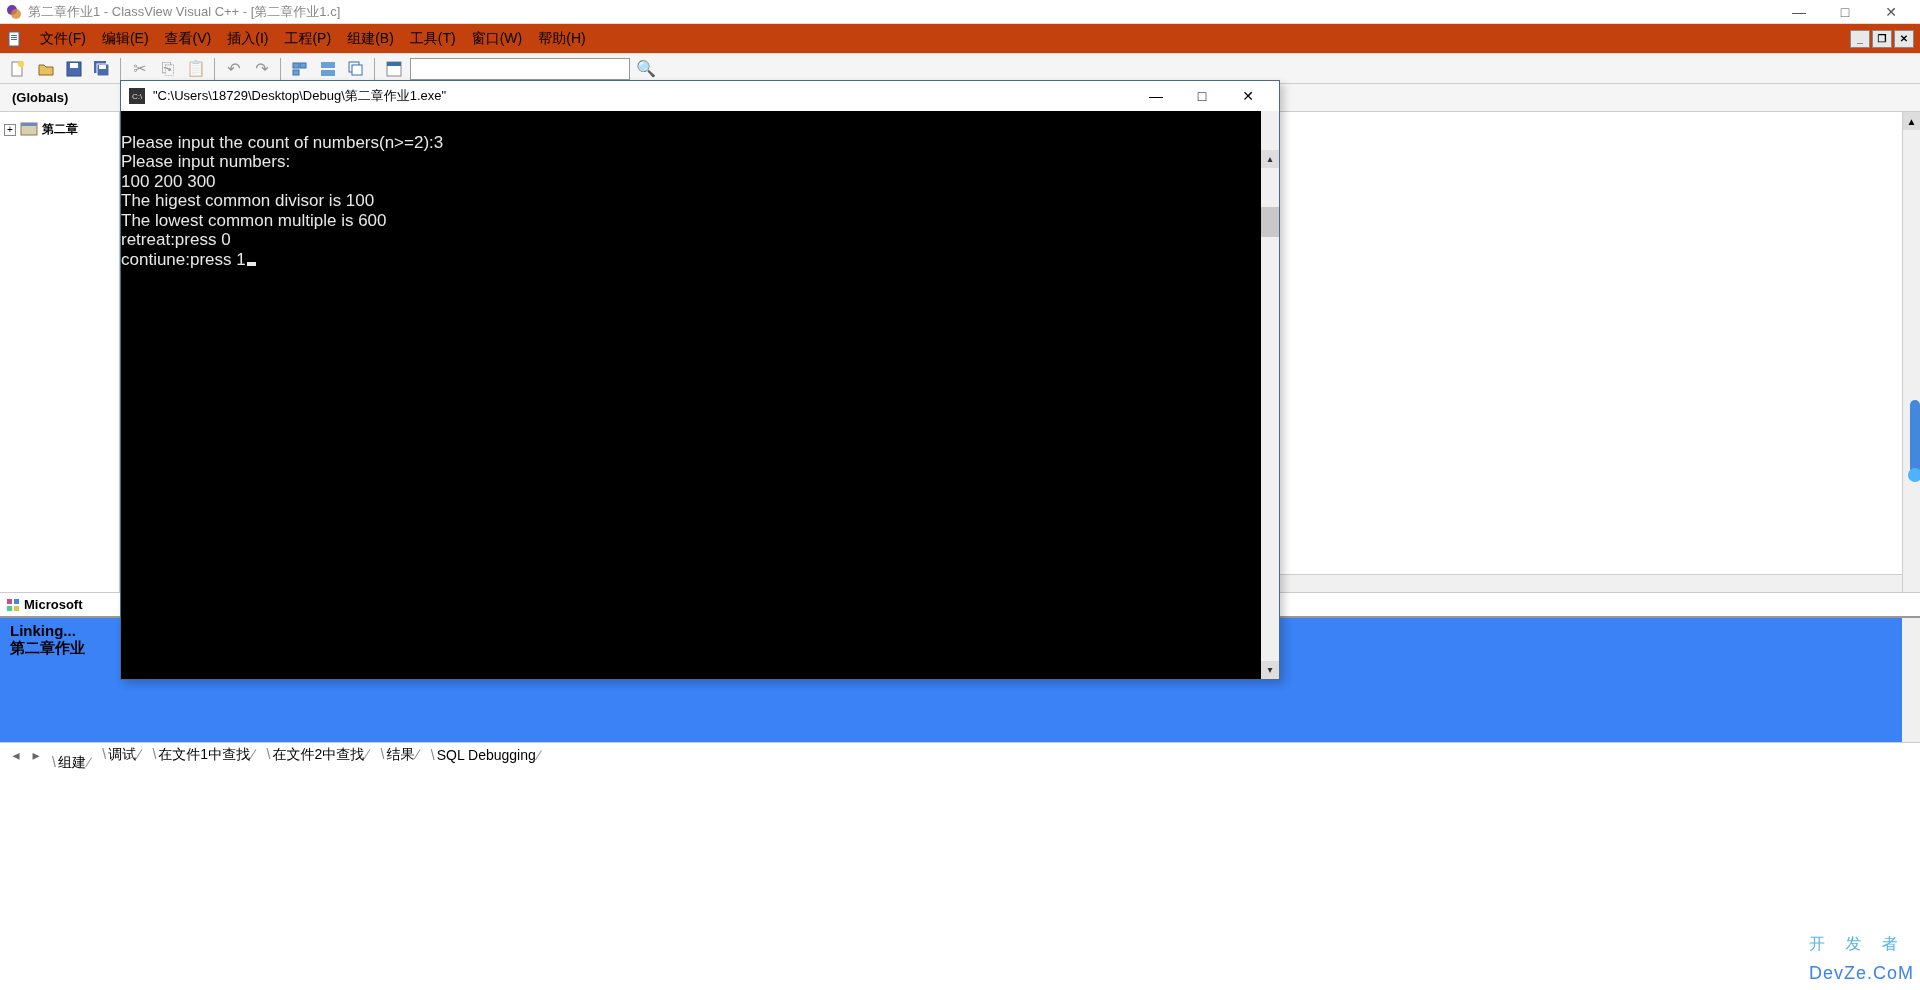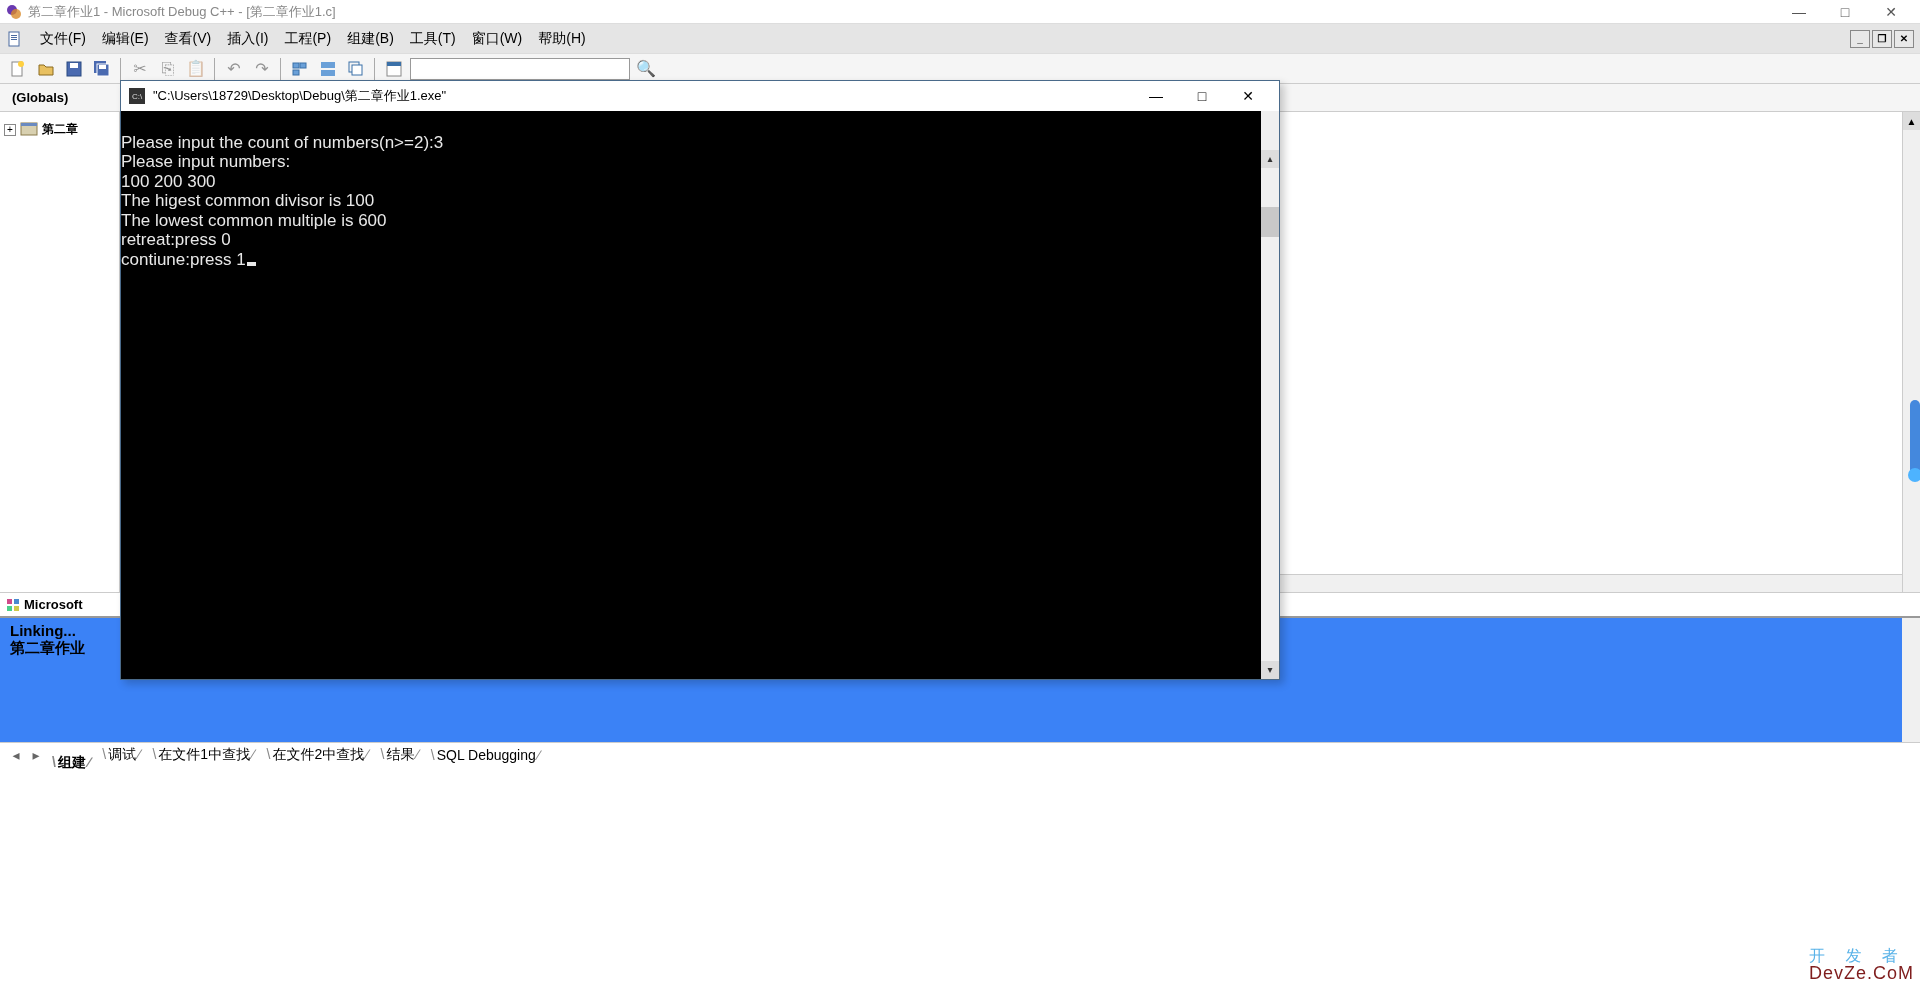--- a/index.html
+++ b/index.html
@@ -3,21 +3,21 @@
 <meta charset="utf-8">
 <style>
 * { margin: 0; padding: 0; box-sizing: border-box; font-family: "Microsoft YaHei", Tahoma, sans-serif; }
 body { width: 1920px; height: 990px; background: #fff; overflow: hidden; position: relative; }
 
 .outer-title { height: 24px; background: #fff; border-bottom: 1px solid #ddd; display: flex; align-items: center; padding: 0 6px; color: #888; font-size: 13px; }
 .outer-title .iconbox { width: 16px; height: 16px; margin-right: 6px; display: flex; align-items: center; justify-content: center; }
 .outer-title .spacer { flex: 1; }
 .outer-title .winbtn { width: 46px; height: 24px; display: flex; align-items: center; justify-content: center; color: #555; font-size: 14px; }
 
-.menubar { height: 30px; background: #e5e5e5; display: flex; align-items: center; padding: 0 6px; border-bottom: 1px solid #ddd; font-size: 14px; color: #000; }
+.menubar { height: 30px; background: #c2410c; display: flex; align-items: center; padding: 0 6px; border-bottom: 1px solid #ddd; font-size: 14px; color: #000; }
 .menubar .docicon { width: 18px; height: 18px; margin-right: 8px; display: flex; align-items: center; justify-content: center; }
 .menubar .menuitem { padding: 2px 8px; cursor: default; }
 .menubar .mdi-ctrls { margin-left: auto; display: flex; }
 .menubar .mdi-ctrls .c { width: 20px; height: 18px; border: 1px solid #888; background: #e8e8e8; margin-left: 2px; display: flex; align-items: center; justify-content: center; font-size: 10px; font-weight: bold; }
 
 .toolbar1 { height: 30px; background: #f5f5f5; border-bottom: 1px solid #ccc; display: flex; align-items: center; padding: 0 6px; gap: 4px; }
 .tbtn { width: 24px; height: 24px; display: flex; align-items: center; justify-content: center; }
 .tsep { width: 2px; height: 22px; border-left: 1px solid #aaa; margin: 0 2px; }
 .combo { width: 220px; height: 22px; border: 1px solid #999; background: #fff; }
 
@@ -34,30 +34,30 @@
 .editor .vscroll .arrow { height: 18px; background: #ddd; display: flex; align-items: center; justify-content: center; font-size: 10px; }
 .editor .hscroll { position: absolute; bottom: 0; left: 0; right: 18px; height: 18px; background: #f0f0f0; border-top: 1px solid #ccc; }
 .classview-tab { height: 24px; background: #fff; border-top: 1px solid #ccc; display: flex; align-items: center; padding-left: 6px; font-size: 13px; font-weight: bold; }
 .cv-icon { width: 14px; height: 14px; margin-right: 4px; display: inline-block; }
 
 .output { border-top: 2px solid #999; background: #3b82f6; height: 150px; position: relative; }
 .output-body { padding: 4px 10px; font-family: Consolas, monospace; font-size: 15px; font-weight: bold; }
 .output-tabs { position: absolute; bottom: 0; left: 0; right: 0; height: 24px; background: #fff; display: flex; align-items: center; padding-left: 6px; font-size: 14px; border-top: 1px solid #ccc; }
 .output-tabs .navbtn { width: 20px; height: 18px; display: flex; align-items: center; justify-content: center; color: #666; }
 .output-tabs .tab { padding: 0 6px; position: relative; }
-.output-tabs .tab.active { font-weight: bold; margin-top: 16px; }
+.output-tabs .tab.active { font-weight: normal; margin-top: 16px; }
 .output-tabs .tab::before { content: "\\"; margin-right: 2px; color: #888; }
 .output-tabs .tab::after { content: "∕"; margin-left: 2px; color: #888; }
 .output .vscroll { position: absolute; right: 0; top: 0; width: 18px; height: calc(100% - 24px); background: #f0f0f0; }
 
 .right-scroll-indicator { position: absolute; right: 0; top: 400px; width: 10px; height: 80px; background: #4488dd; border-radius: 5px; }
 .right-scroll-dot { position: absolute; right: -2px; top: 468px; width: 14px; height: 14px; background: #4db3ff; border-radius: 50%; }
 
 .watermark { position: absolute; right: 6px; bottom: 6px; text-align: left; color: #5ab3e8; font-size: 16px; letter-spacing: 8px; line-height: 1.1; pointer-events: none; }
-.watermark .sub { color: #7f1d1d; letter-spacing: 1px; font-size: 18px; font-family: Arial, sans-serif; }
+.watermark .sub { color: #3b82f6; letter-spacing: 1px; font-size: 18px; font-family: Arial, sans-serif; margin-top: 12px; }
 
 
 .console-window { position: absolute; top: 80px; left: 120px; width: 1160px; height: 600px; background: #fff; border: 1px solid #4a6a8a; box-shadow: 4px 4px 8px rgba(0,0,0,0.2); display: flex; flex-direction: column; }
 .console-title { height: 30px; background: #fff; display: flex; align-items: center; padding: 0 8px; font-size: 13px; color: #000; }
 .console-title .cicon { width: 16px; height: 16px; margin-right: 8px; background: #333; display: flex; align-items: center; justify-content: center; color:#ddd; font-size:8px;}
 .console-title .spacer { flex: 1; }
 .console-title .cbtn { width: 46px; height: 30px; display: flex; align-items: center; justify-content: center; color: #000; font-size: 14px; }
 .console-body { flex: 1; background: #000; color: #e8e8e8; font-family: "Consolas","NSimSun",monospace; font-size: 17px; line-height: 1.15; padding: 2px 0 2px 0; position: relative; white-space: pre; overflow: hidden; }
 .console-body .vscroll { position: absolute; right: 0; top: 0; width: 18px; height: 100%; background: #f0f0f0; }
 .console-body .vscroll .arrow { height: 18px; background: #ddd; display: flex; align-items: center; justify-content: center; font-size: 10px; color: #333; }
@@ -67,21 +67,21 @@
 </head>
 <body>
 
 <div class="outer-title">
   <span class="iconbox">
     <svg width="16" height="16" viewBox="0 0 16 16">
         <circle cx="6" cy="6" r="5" fill="#6a3ab0"></circle>
         <circle cx="10" cy="10" r="5" fill="#d88a2a" fill-opacity="0.8"></circle>
       </svg>
   </span>
-  <span>第二章作业1 - Microsoft Debug C++ - [第二章作业1.c]</span>
+  <span>第二章作业1 - ClassView Visual C++ - [第二章作业1.c]</span>
   <span class="spacer"></span>
   <span class="winbtn">—</span>
   <span class="winbtn">□</span>
   <span class="winbtn">✕</span>
 </div>
 
 <div class="menubar">
   <span class="docicon">
     <svg width="16" height="16" viewBox="0 0 16 16">
         <rect x="2" y="1" width="10" height="14" fill="#fff" stroke="#4a6aa0"></rect>

